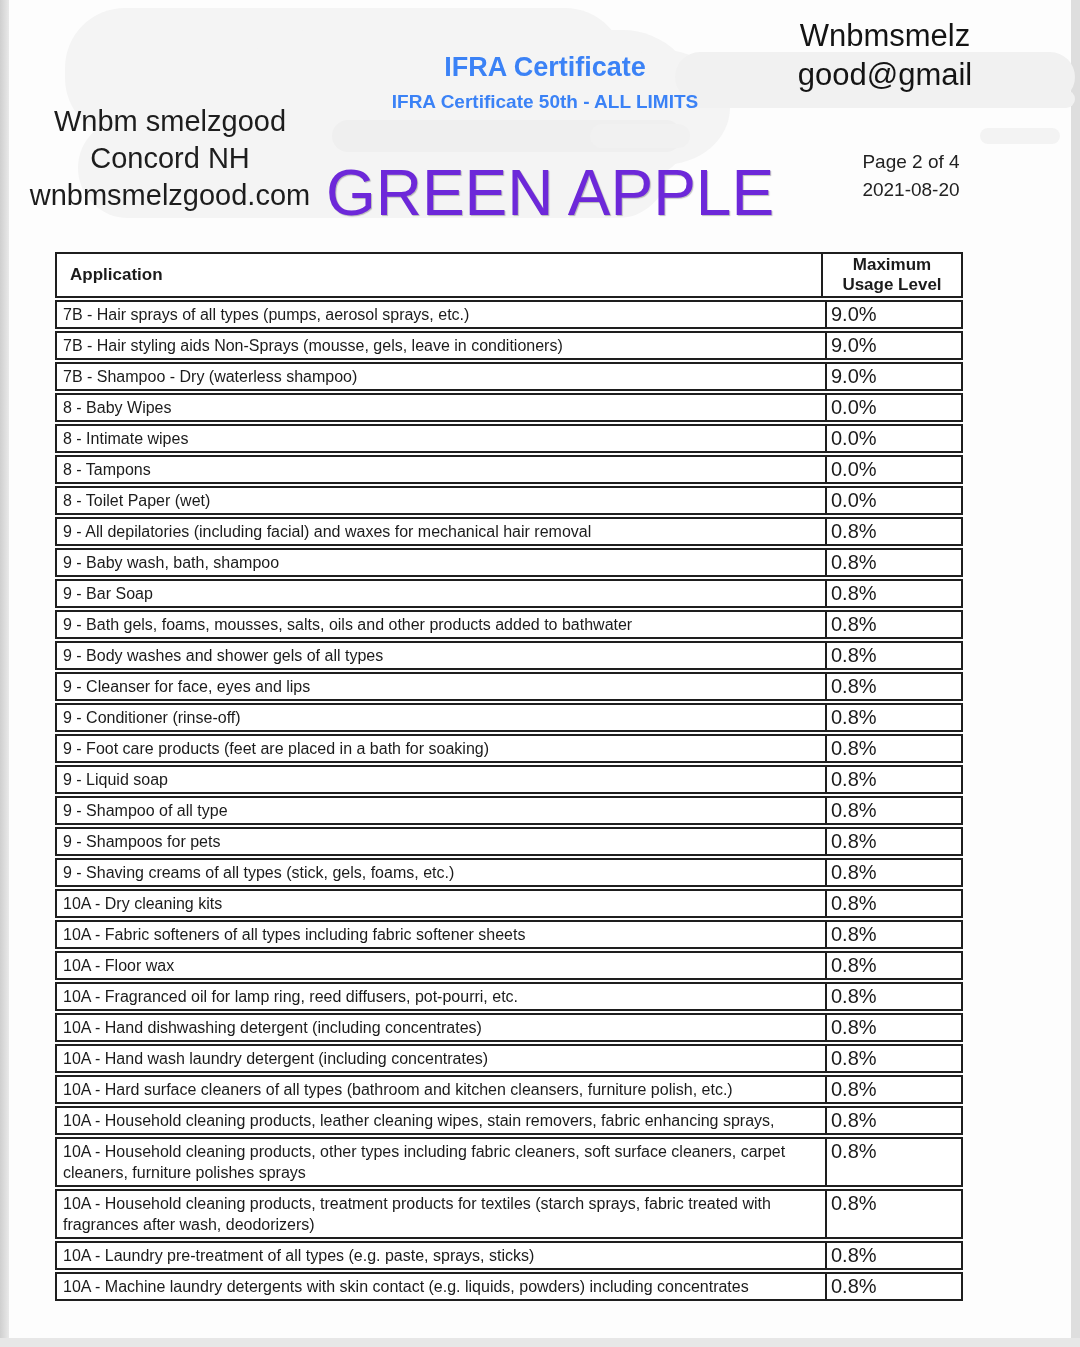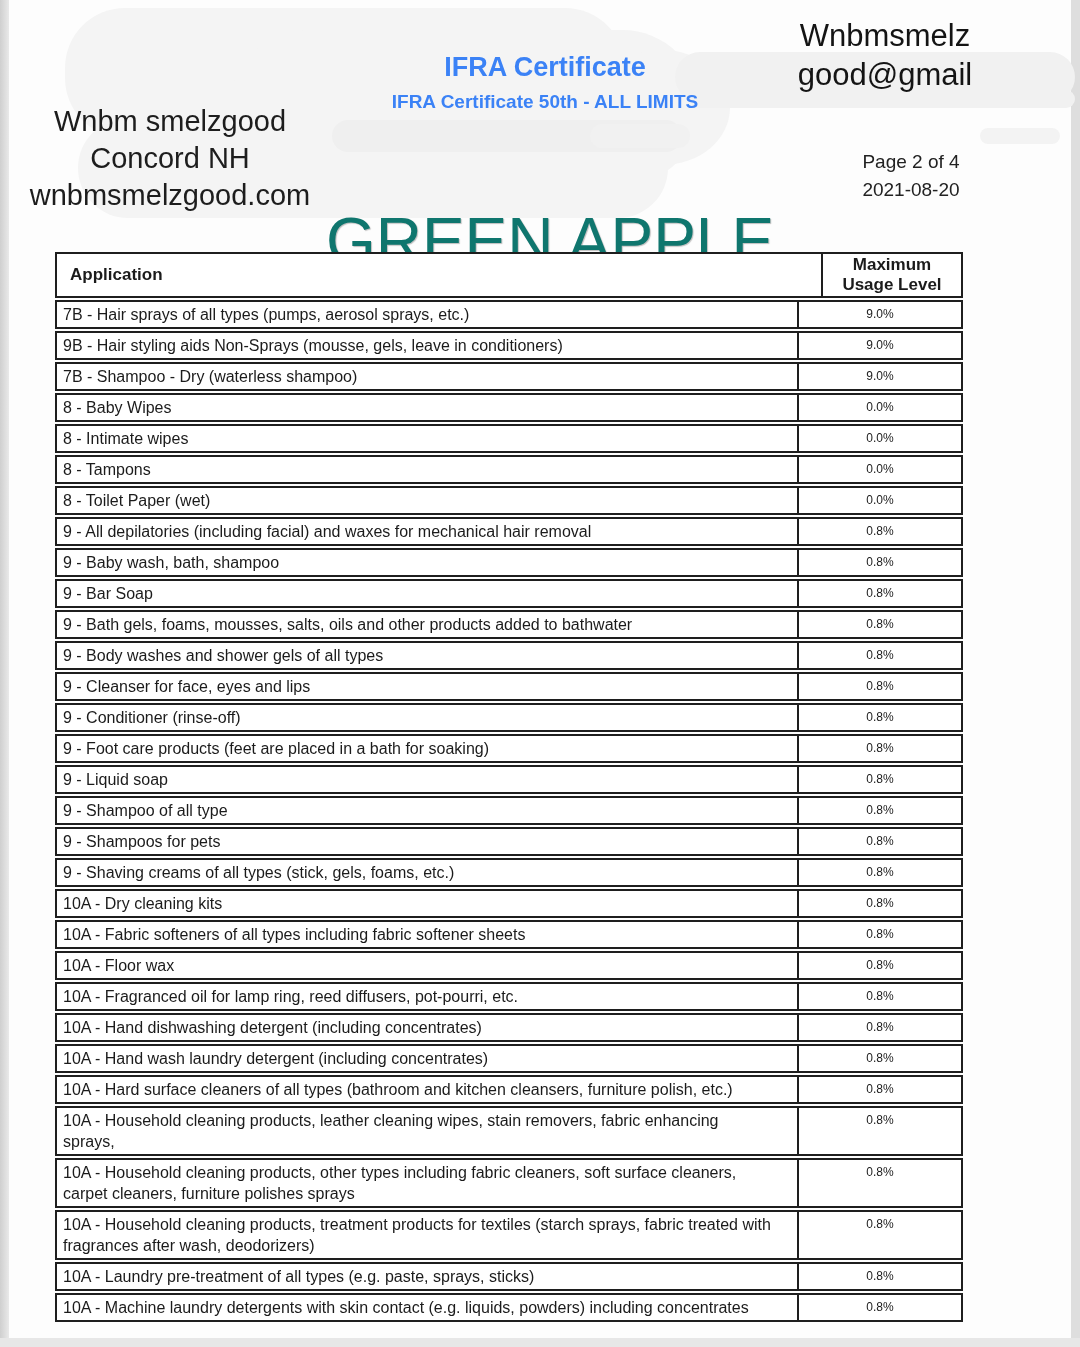--- a/index.html
+++ b/index.html
@@ -21,33 +21,33 @@
   .s5{left:332px;top:120px;width:350px;height:32px;border-radius:16px;background:#efefef;}
   .s6{left:590px;top:124px;width:100px;height:24px;border-radius:12px;background:#f1f1f1;}
   .s7{left:675px;top:52px;width:400px;height:50px;border-radius:25px;background:#f1f1f1;}
   .s8{left:690px;top:90px;width:385px;height:18px;border-radius:9px;background:#f1f1f1;}
   .s9{left:980px;top:128px;width:80px;height:16px;border-radius:8px;background:#f3f3f3;}
   
   .txt{z-index:2;}
   .sender{left:0;top:103px;width:340px;text-align:center;font-size:29px;line-height:37px;color:#1d1d1d;}
   .title{left:330px;top:52px;width:430px;text-align:center;font-size:27px;font-weight:bold;color:#3b82f6;}
   .subtitle{left:300px;top:91px;width:490px;text-align:center;font-size:19px;font-weight:bold;color:#3b82f6;}
-  .product{left:315px;top:158px;width:470px;text-align:center;font-size:64px;line-height:70px;color:#0f766e;
-           text-shadow:1px 1px 1px rgba(0,0,0,0.25);margin-top:48px;}
+  .product{left:315px;top:158px;width:470px;text-align:center;font-size:64px;line-height:70px;color:#6d28d9;
+           text-shadow:1px 1px 1px rgba(0,0,0,0.25);}
   .contact{left:735px;top:16px;width:300px;text-align:center;font-size:31px;line-height:39px;color:#141414;}
   .pageinfo{left:836px;top:148px;width:150px;text-align:center;font-size:19px;line-height:28px;color:#222;}
   
   .doc-table{left:55px;top:252px;width:908px;z-index:2;}
   .t-head{display:flex;border:2px solid #1e1e1e;background:#fff;height:46px;box-sizing:border-box;}
   .t-head .app-h{flex:1;display:flex;align-items:center;padding-left:13px;font-size:17px;font-weight:bold;}
   .t-head .val-h{width:126px;border-left:2px solid #1e1e1e;display:flex;align-items:center;justify-content:center;
                  text-align:center;font-size:17px;font-weight:bold;line-height:20px;padding:0 6px;}
   .t-row{display:flex;border:2px solid #1e1e1e;background:#fff;margin-top:2px;box-sizing:border-box;}
   .app-c{flex:1;padding:2px 24px 2px 6px;font-size:16px;line-height:21px;}
-  .val-c{width:126px;border-left:2px solid #1e1e1e;padding:2px 18px;font-size:12px;line-height:21px;box-sizing:content-box;text-align:center;}
+  .val-c{width:126px;border-left:2px solid #1e1e1e;padding:2px 4px;font-size:20px;line-height:21px;box-sizing:content-box;}
 </style>
 </head>
 <body>
 
 <div class="abs edge-left"></div>
 <div class="abs edge-right"></div>
 <div class="abs edge-bottom"></div>
 
 <div class="abs scribble s1"></div>
 <div class="abs scribble s2"></div>
@@ -84,21 +84,21 @@
     <div class="app-h">Application</div>
     <div class="val-h">Maximum Usage Level</div>
   </div>
   <div>
   <div class="t-row">
     <div class="app-c">7B - Hair sprays of all types (pumps, aerosol sprays, etc.)</div>
     <div class="val-c">9.0%</div>
   </div>
 
   <div class="t-row">
-    <div class="app-c">9B - Hair styling aids Non-Sprays (mousse, gels, leave in conditioners)</div>
+    <div class="app-c">7B - Hair styling aids Non-Sprays (mousse, gels, leave in conditioners)</div>
     <div class="val-c">9.0%</div>
   </div>
 
   <div class="t-row">
     <div class="app-c">7B - Shampoo - Dry (waterless shampoo)</div>
     <div class="val-c">9.0%</div>
   </div>
 
   <div class="t-row">
     <div class="app-c">8 - Baby Wipes</div>

